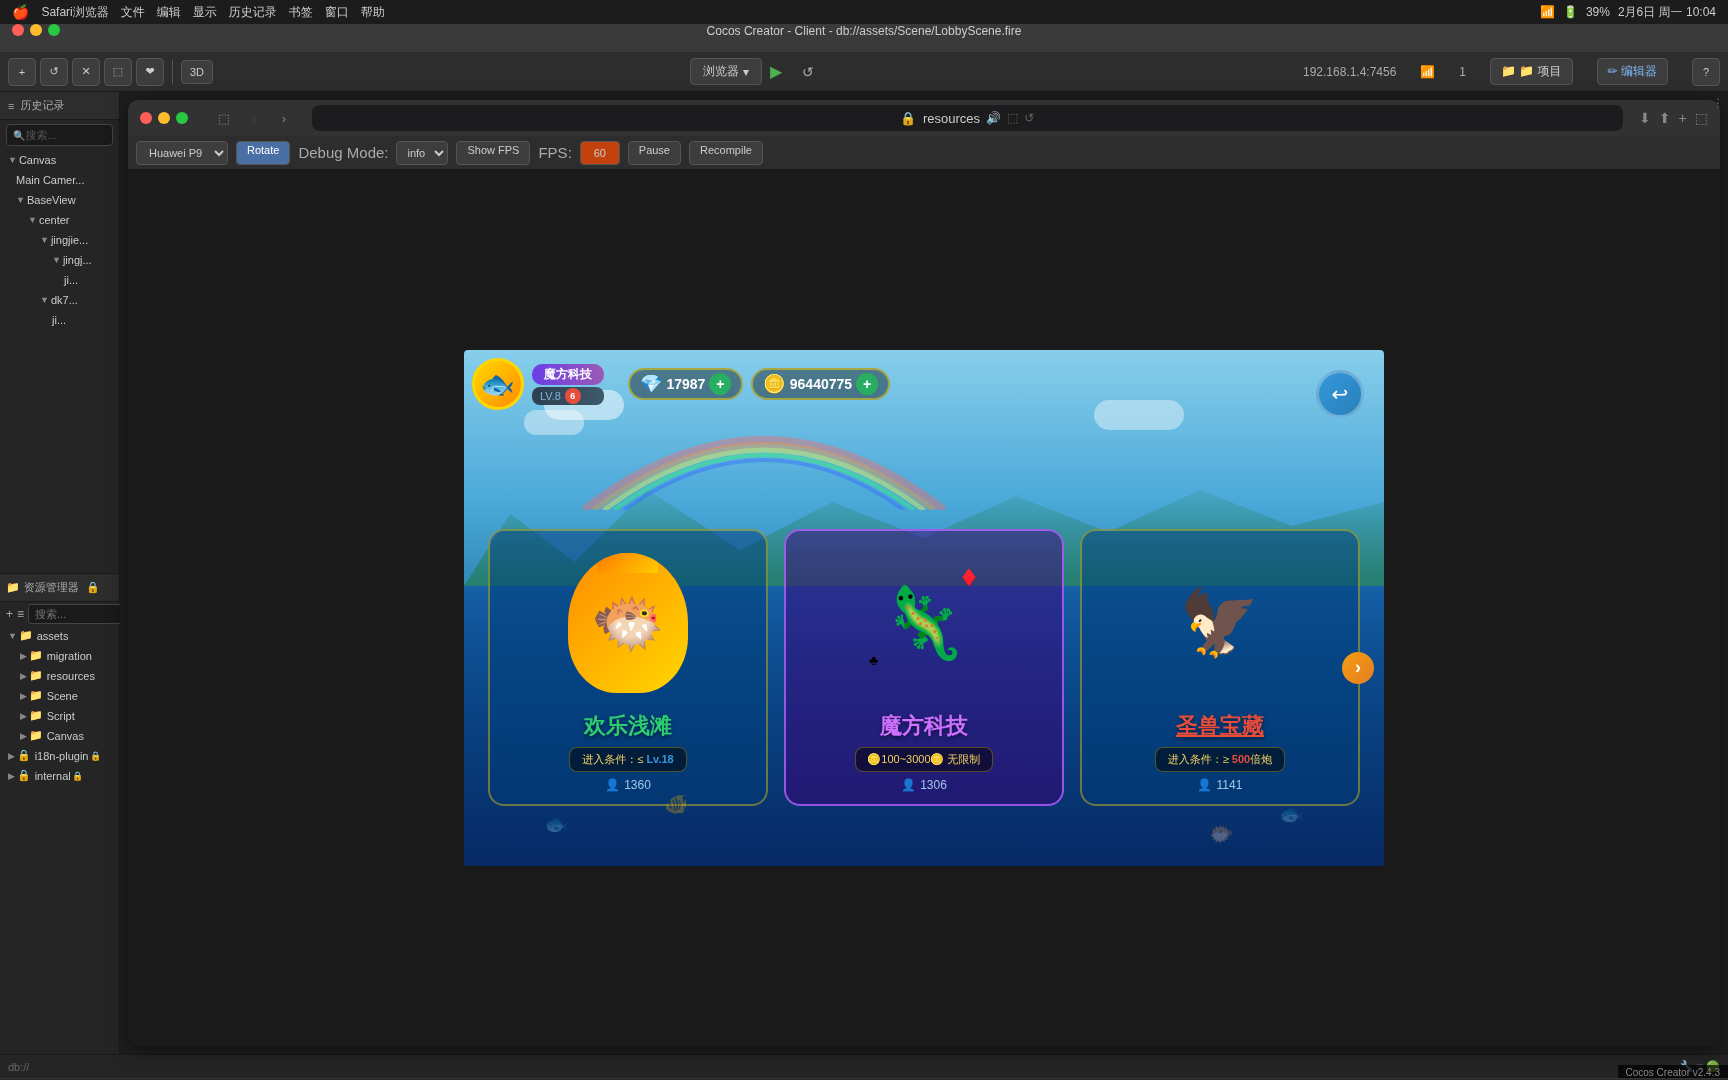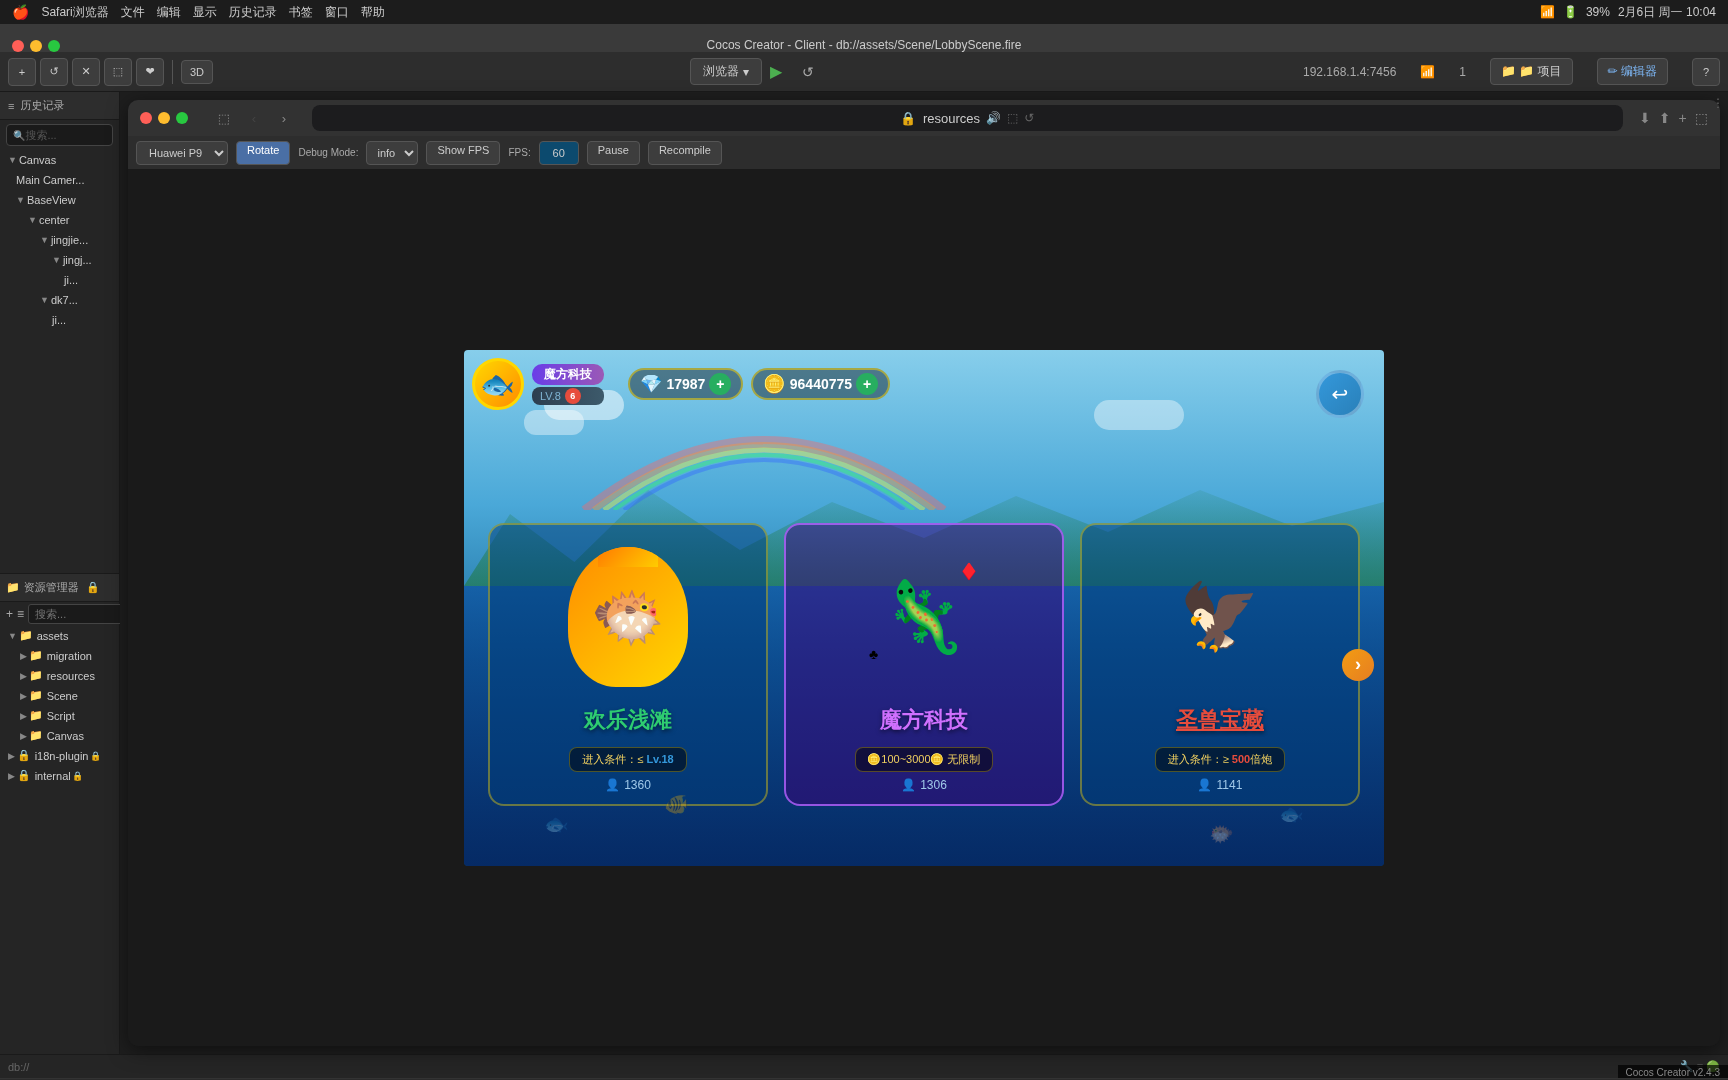--- a/index.html
+++ b/index.html
@@ -10,21 +10,21 @@
       font-family: -apple-system, BlinkMacSystemFont, "PingFang SC", "Helvetica Neue", sans-serif;
       overflow: hidden;
       position: relative;
     }
 
     
     .titlebar {
       height: 28px;
       background: #3a3a3a;
       display: flex;
-      align-items: flex-end;
+      align-items: flex-start;
       padding: 0 12px;
       gap: 8px;
       position: relative;
     }
     .traffic-lights { display: flex; gap: 6px; align-items: center; }
     .traffic-light {
       width: 12px; height: 12px; border-radius: 50%;
     }
     .tl-red { background: #ff5f57; }
     .tl-yellow { background: #febc2e; }
@@ -214,29 +214,29 @@
       height: 24px; padding: 0 8px;
       background: #3d3d3d; border: 1px solid #555;
       border-radius: 4px; color: #ccc; font-size: 11px;
     }
     .debug-btn {
       padding: 2px 10px; height: 24px;
       background: #3d3d3d; border: 1px solid #555;
       border-radius: 4px; color: #ccc; font-size: 11px; cursor: pointer;
     }
     .debug-btn.active { background: #4a6fa5; color: white; }
-    .debug-label { color: #aaa; font-size: 10px; }
+    .debug-label { color: #aaa; font-size: 15px; }
     .debug-select {
       height: 24px; padding: 0 6px;
       background: #3d3d3d; border: 1px solid #555;
       border-radius: 4px; color: #ccc; font-size: 11px;
     }
     .fps-input {
       width: 40px; height: 24px; text-align: center;
-      background: #0c4a6e; border: 1px solid #555;
+      background: #c2410c; border: 1px solid #555;
       border-radius: 4px; color: #ccc; font-size: 11px;
     }
 
     
     .game-area {
       flex: 1;
       background: #1a1a1a;
       position: relative;
       overflow: hidden;
     }
@@ -344,21 +344,21 @@
     .room-character {
       width: 140px; height: 160px;
       display: flex; align-items: center; justify-content: center;
       font-size: 90px;
       margin-bottom: 8px;
       position: relative;
     }
     .room-title {
       font-size: 22px; font-weight: bold;
       text-shadow: 0 2px 4px rgba(0,0,0,0.5);
-      margin-bottom: 12px;
+      margin-bottom: 6px;
     }
     .room-title.green { color: #2ecc71; }
     .room-title.purple { color: #d070ff; }
     .room-title.red { color: #e74c3c; text-decoration: underline; }
     .room-condition {
       background: rgba(0,0,0,0.5);
       border: 1px solid rgba(255,215,0,0.3);
       border-radius: 8px;
       padding: 4px 12px;
       color: #f0d060; font-size: 11px;

